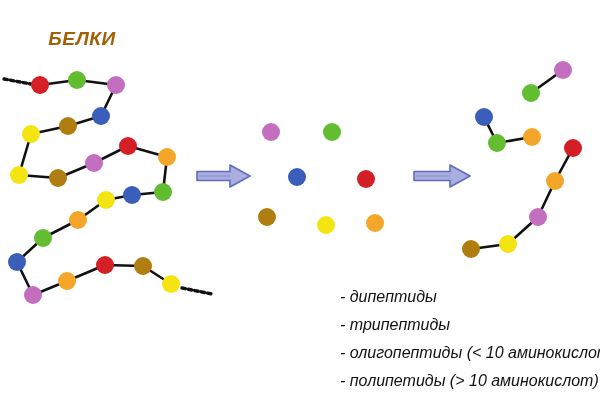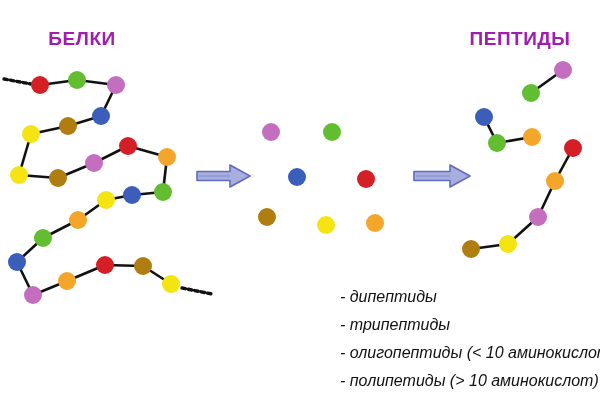--- a/index.html
+++ b/index.html
@@ -9,23 +9,24 @@
     background:#fff;
     overflow:hidden;
     font-family:"Liberation Sans", sans-serif;
   }
   .hdr{
     position:absolute;
     top:28px;
     font-weight:700;
     font-size:19px;
     letter-spacing:0.5px;
-    color:#a21caf;
+    color:#a16207;
     white-space:nowrap;
     transform:translateX(-50%);
+    font-style:italic;
   }
   #hdr-proteins{left:82px;}
   #hdr-amino{left:310px;}
   #hdr-peptides{left:520px;}
   #diagram{position:absolute;left:0;top:0;}
   .legend{
     position:absolute;
     left:340px;
     top:283px;
     font-style:italic;
@@ -33,21 +34,20 @@
     color:#111;
     line-height:28px;
     white-space:nowrap;
   }
 </style>
 </head>
 <body>
 
 <div class="canvas">
   <div class="hdr" id="hdr-proteins">БЕЛКИ</div>
-  <div class="hdr" id="hdr-peptides">ПЕПТИДЫ</div>
 
   <svg id="diagram" width="600" height="400" viewBox="0 0 600 400">
       <line x1="4" y1="79" x2="31" y2="84" stroke="#111111" stroke-width="3.4" stroke-dasharray="3.5 3" stroke-linecap="round"></line>
       <line x1="182" y1="288" x2="212" y2="294" stroke="#111111" stroke-width="3.4" stroke-dasharray="3.5 3" stroke-linecap="round"></line>
       <line x1="40" y1="85" x2="77" y2="80" stroke="#111111" stroke-width="2.6"></line>
       <line x1="77" y1="80" x2="116" y2="85" stroke="#111111" stroke-width="2.6"></line>
       <line x1="116" y1="85" x2="101" y2="116" stroke="#111111" stroke-width="2.6"></line>
       <line x1="101" y1="116" x2="68" y2="126" stroke="#111111" stroke-width="2.6"></line>
       <line x1="68" y1="126" x2="31" y2="134" stroke="#111111" stroke-width="2.6"></line>
       <line x1="31" y1="134" x2="19" y2="175" stroke="#111111" stroke-width="2.6"></line>

